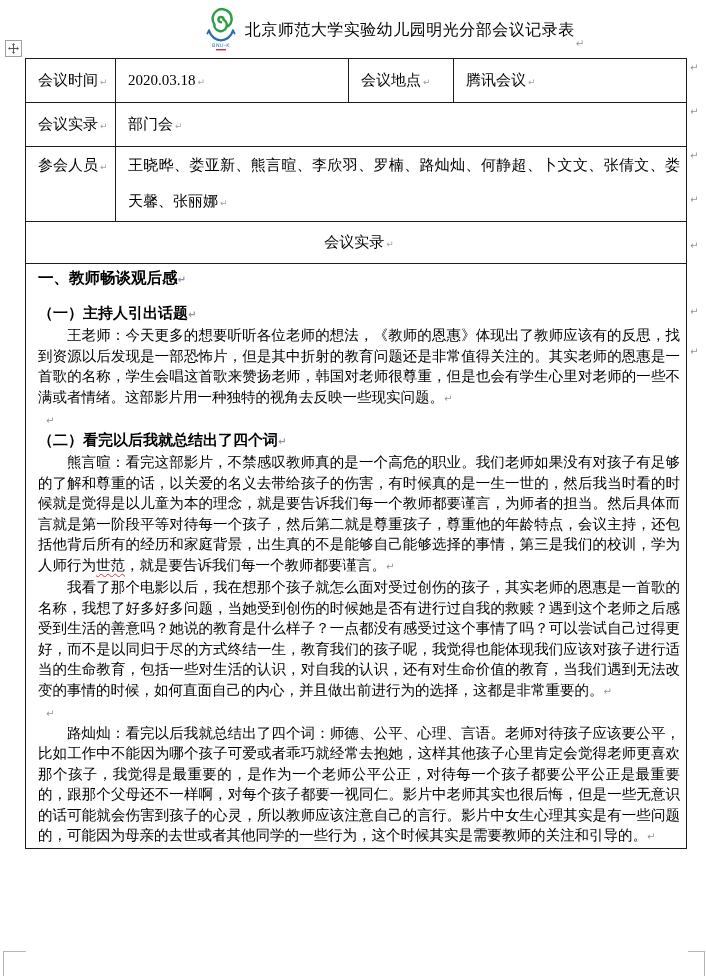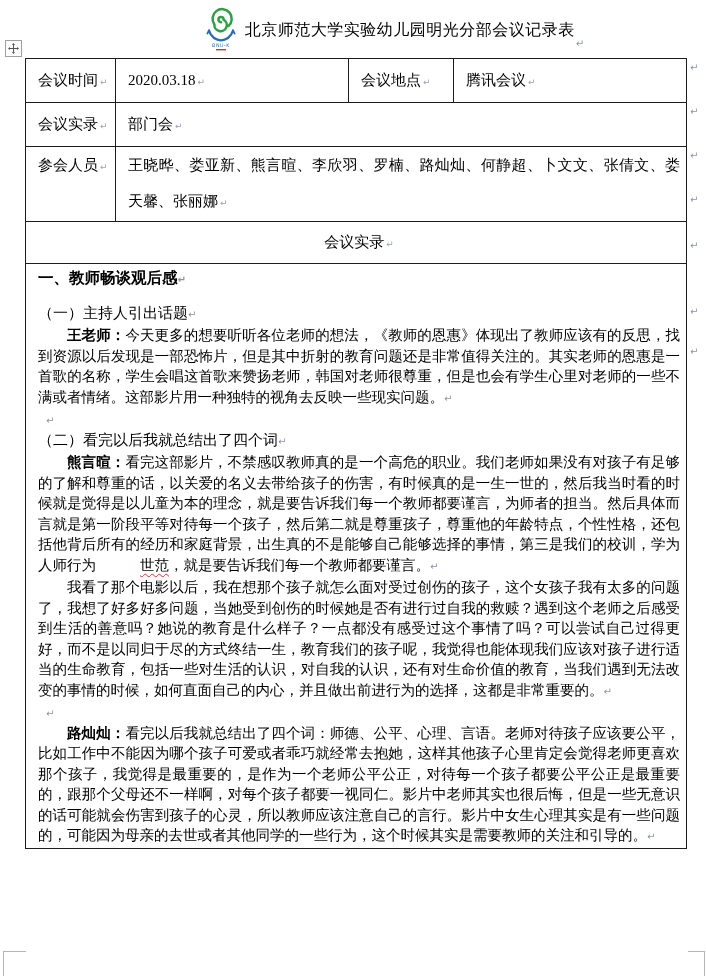--- a/index.html
+++ b/index.html
@@ -51,34 +51,34 @@
   td.section{text-align:center;padding:0;}
   tr.r-body{height:525px;}
   td.body-cell{vertical-align:top;padding:10px 7px 0 8px;}
   .cm{font-size:9px;color:#97a2b2;font-family:"DejaVu Sans",sans-serif;margin-left:2px;}
   .wavy-blue{
     text-decoration-style:wavy;
     text-decoration-color:#3a55e0;text-decoration-thickness:1px;text-underline-offset:3px;
   }
   .wavy-red{
     text-decoration:underline;text-decoration-style:wavy;
-    text-decoration-color:#e03030;text-decoration-thickness:1px;text-underline-offset:3px;margin-left:44px;
+    text-decoration-color:#e03030;text-decoration-thickness:1px;text-underline-offset:3px;
   }
   
   .doc p,.doc h3,.doc h4{
     margin:0;font-size:14.5px;line-height:20.5px;
     text-align:justify;
   }
   .doc h3{font-size:15.5px;font-weight:bold;margin:4px 0 12px;text-align:left;}
-  .doc h4{font-size:15px;font-weight:normal;text-align:left;}
+  .doc h4{font-size:15px;font-weight:bold;text-align:left;}
   .doc .indent{text-indent:2em;}
   .doc .blank{height:20.5px;line-height:20.5px;padding-left:8px;}
   .doc .blank .pmark{font-size:10px;}
   .doc .eol{font-size:10px;}
-  b.speaker{font-weight:bold;}
+  b.speaker{font-weight:normal;}
   
   .row-mark{
     position:absolute;left:690px;font-size:10px;
     color:#8a96a8;font-family:"DejaVu Sans",sans-serif;
   }
   
   .corner-left{
     position:absolute;left:3px;top:951px;width:22px;height:25px;
     border-top:1px solid #b5b5b5;border-left:1px solid #b5b5b5;
   }
@@ -138,22 +138,22 @@
     <tr class="r-section">
       <td colspan="4" class="section"><span>会议实录</span><span class="cm">↵</span></td>
     </tr>
     <tr class="r-body">
       <td colspan="4" class="body-cell doc">
         <h3><span>一、教师畅谈观后感</span><span class="pmark eol">↵</span></h3>
         <h4><span>（一）主持人引出话题</span><span class="pmark eol">↵</span></h4>
         <p class="indent"><b class="speaker">王老师：</b><span>今天更多的想要听听各位老师的想法，《教师的恩惠》体现出了教师应该有的反思，找到资源以后发现是一部恐怖片，但是其中折射的教育问题还是非常值得关注的。其实老师的恩惠是一首歌的名称，学生会唱这首歌来赞扬老师，韩国对老师很尊重，但是也会有学生心里对老师的一些不满或者情绪。这部影片用一种独特的视角去反映一些现实问题。</span><span class="pmark eol">↵</span></p>
         <div class="blank"><span class="pmark">↵</span></div>
         <h4><span>（二）看完以后我就总结出了四个词</span><span class="pmark eol">↵</span></h4>
-        <p class="indent"><b class="speaker">熊言暄：</b><span>看完这部影片，不禁感叹教师真的是一个高危的职业。我们老师如果没有对孩子有足够的了解和尊重的话，以关爱的名义去带给孩子的伤害，有时候真的是一生一世的，然后我当时看的时候就是觉得是以儿童为本的理念，就是要告诉我们每一个教师都要谨言，为师者的担当。然后具体而言就是第一阶段平等对待每一个孩子，然后第二就是尊重孩子，尊重他的年龄特点，个性性格，还包括他背后所有的经历和家庭背景，出生真的不是能够自己能够选择的事情，第三是我们的校训，学为人师行为</span><span class="wavy-red">世范</span><span>，就是要告诉我们每一个教师都要谨言。</span><span class="pmark eol">↵</span></p>
-        <p class="indent"><span>我看了那个电影以后，我在想那个孩子就怎么面对受过创伤的孩子，这个女孩子我有太多的问题了，我想了好多好多问题，当她受到创伤的时候她是否有进行过自我的救赎？遇到这个老师之后感受到生活的善意吗？她说的教育是什么样子？一点都没有感受过这个事情了吗？可以尝试自己过得更好，而不是以同归于尽的方式终结一生，教育我们的孩子呢，我觉得也能体现我们应该对孩子进行适当的生命教育，包括一些对生活的认识，对自我的认识，还有对生命价值的教育，当我们遇到无法改变的事情的时候，如何直面自己的内心，并且做出前进行为的选择，这都是非常重要的。</span><span class="pmark eol">↵</span></p>
+        <p class="indent"><b class="speaker">熊言暄：</b><span>看完这部影片，不禁感叹教师真的是一个高危的职业。我们老师如果没有对孩子有足够的了解和尊重的话，以关爱的名义去带给孩子的伤害，有时候真的是一生一世的，然后我当时看的时候就是觉得是以儿童为本的理念，就是要告诉我们每一个教师都要谨言，为师者的担当。然后具体而言就是第一阶段平等对待每一个孩子，然后第二就是尊重孩子，尊重他的年龄特点，会议主持，还包括他背后所有的经历和家庭背景，出生真的不是能够自己能够选择的事情，第三是我们的校训，学为人师行为</span><span class="wavy-red">世范</span><span>，就是要告诉我们每一个教师都要谨言。</span><span class="pmark eol">↵</span></p>
+        <p class="indent"><span>我看了那个电影以后，我在想那个孩子就怎么面对受过创伤的孩子，其实老师的恩惠是一首歌的名称，我想了好多好多问题，当她受到创伤的时候她是否有进行过自我的救赎？遇到这个老师之后感受到生活的善意吗？她说的教育是什么样子？一点都没有感受过这个事情了吗？可以尝试自己过得更好，而不是以同归于尽的方式终结一生，教育我们的孩子呢，我觉得也能体现我们应该对孩子进行适当的生命教育，包括一些对生活的认识，对自我的认识，还有对生命价值的教育，当我们遇到无法改变的事情的时候，如何直面自己的内心，并且做出前进行为的选择，这都是非常重要的。</span><span class="pmark eol">↵</span></p>
         <div class="blank"><span class="pmark">↵</span></div>
         <p class="indent"><b class="speaker">路灿灿：</b><span>看完以后我就总结出了四个词：师德、公平、心理、言语。老师对待孩子应该要公平，比如工作中不能因为哪个孩子可爱或者乖巧就经常去抱她，这样其他孩子心里肯定会觉得老师更喜欢那个孩子，我觉得是最重要的，是作为一个老师公平公正，对待每一个孩子都要公平公正是最重要的，跟那个父母还不一样啊，对每个孩子都要一视同仁。影片中老师其实也很后悔，但是一些无意识的话可能就会伤害到孩子的心灵，所以教师应该注意自己的言行。影片中女生心理其实是有一些问题的，可能因为母亲的去世或者其他同学的一些行为，这个时候其实是需要教师的关注和引导的。</span><span class="pmark eol">↵</span></p>
       </td>
     </tr>
   </tbody>
     </table>
 
   <span class="row-mark" style="top:62px">↵</span>
   <span class="row-mark" style="top:106px">↵</span>
   <span class="row-mark" style="top:150px">↵</span>

